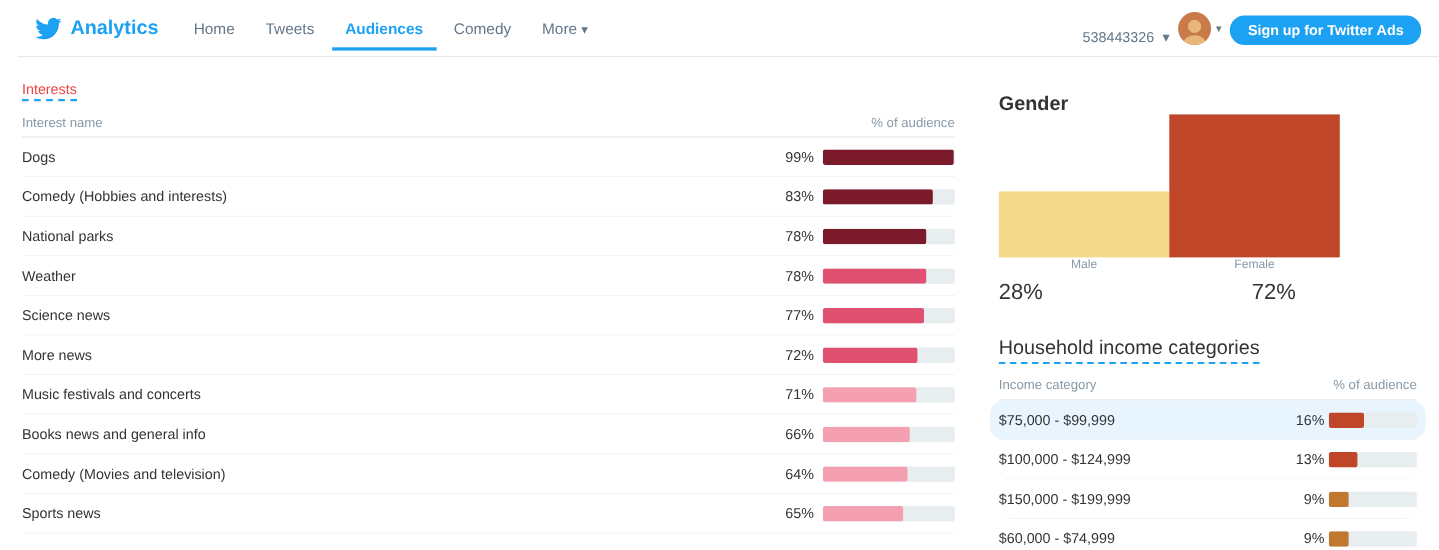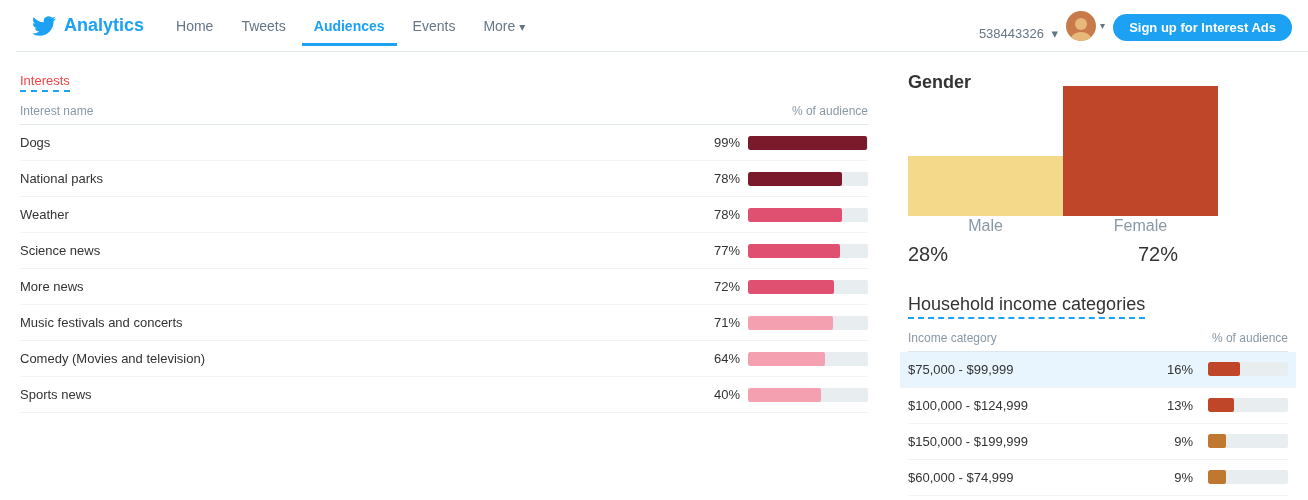--- a/index.html
+++ b/index.html
@@ -55,83 +55,83 @@
     }
     .interest-name { font-size: 13px; color: #333; width: 320px; }
     .interest-right { display: flex; align-items: center; gap: 8px; }
     .interest-pct { font-size: 13px; color: #333; width: 36px; text-align: right; }
     .bar-container { width: 120px; height: 14px; background: #e8edf0; border-radius: 2px; overflow: hidden; }
     .bar-fill { height: 100%; border-radius: 2px; }
 
     
     .right-panel { width: 380px; flex-shrink: 0; }
     .gender-section { margin-bottom: 28px; }
-    .gender-title { font-size: 18px; font-weight: bold; color: #333; margin-bottom: 12px; }
+    .gender-title { font-size: 18px; font-weight: bold; color: #333; margin-bottom: 12px; margin-top: 12px; }
     .gender-chart { display: flex; align-items: flex-end; gap: 0; margin-bottom: 8px; height: 130px; }
     .gender-bar-wrap { display: flex; flex-direction: column; align-items: center; }
     .gender-bar { width: 155px; }
-    .gender-label { font-size: 16px; color: #8899a6; margin-top: 1px; }
+    .gender-label { font-size: 11px; color: #8899a6; margin-top: 1px; }
     .gender-pcts { display: flex; gap: 80px; margin-top: 6px; }
     .gender-pct-item { font-size: 20px; font-weight: normal; color: #333; width: 155px; }
 
     .income-section {}
     .income-title { font-size: 18px; font-weight: normal; color: #333; margin-bottom: 2px; border-bottom: 2px dashed #1da1f2; display: inline-block; padding-bottom: 2px; }
     .income-table-header {
       display: flex; justify-content: space-between; align-items: center;
       padding: 10px 0 6px; border-bottom: 1px solid #e1e8ed;
       font-size: 12px; color: #8899a6;
     }
     .income-row {
       display: flex; align-items: center; justify-content: space-between;
-      padding: 10px 0; border-bottom: 1px solid #f0f4f7;
+      padding: 10px 0; border-bottom: 1px solid #f0f4f7; border-radius: 13px;
     }
     .income-row.highlighted { background: #e8f5fe; margin: 0 -8px; padding: 10px 8px; }
     .income-name { font-size: 13px; color: #333; }
-    .income-right { display: flex; align-items: flex-start; gap: 15px; }
+    .income-right { display: flex; align-items: flex-end; gap: 4px; }
     .income-pct { font-size: 13px; color: #333; width: 30px; text-align: right; }
     .income-bar-container { width: 80px; height: 14px; background: #e8edf0; border-radius: 2px; overflow: hidden; }
     .income-bar-fill { height: 100%; border-radius: 2px; }
 
     .more-arrow { font-size: 12px; }
   </style>
 </head>
 <body>
 
 <nav class="nav-bar">
   <div class="nav-logo">
     <svg viewBox="0 0 24 24" fill="#1da1f2">
         <path d="M23.954 4.569a10 10 0 0 1-2.825.775 4.958 4.958 0 0 0 2.163-2.723c-.951.555-2.005.959-3.127 1.184a4.92 4.92 0 0 0-8.384 4.482C7.691 8.094 4.066 6.13 1.64 3.161a4.822 4.822 0 0 0-.666 2.475c0 1.71.87 3.213 2.188 4.096a4.904 4.904 0 0 1-2.228-.616v.061a4.923 4.923 0 0 0 3.946 4.827 4.996 4.996 0 0 1-2.212.085 4.937 4.937 0 0 0 4.604 3.417 9.868 9.868 0 0 1-6.102 2.105c-.39 0-.779-.023-1.17-.067a13.995 13.995 0 0 0 7.557 2.209c9.054 0 13.999-7.496 13.999-13.986 0-.209 0-.42-.015-.63a9.936 9.936 0 0 0 2.46-2.548l-.047-.02z"></path>
       </svg>
   </div>
   <span class="nav-brand">Analytics</span>
   <div class="nav-links">
     <a class="nav-link">Home</a>
     <a class="nav-link">Tweets</a>
     <a class="nav-link active">Audiences</a>
-    <a class="nav-link">Events</a>
+    <a class="nav-link">Comedy</a>
     <a class="nav-link">
       <span>More</span>
       <span class="more-arrow"> ▾</span>
     </a>
   </div>
   <div class="nav-right">
     <span class="account-id">
       <span>538443326</span>
       <span class="caret">▾</span>
     </span>
     <div class="avatar-wrap">
       <div class="avatar-circle">
         <svg viewBox="0 0 30 30" width="30" height="30">
             <circle cx="15" cy="13" r="6" fill="#e8b87a"></circle>
             <ellipse cx="15" cy="28" rx="10" ry="7" fill="#e8b87a"></ellipse>
           </svg>
       </div>
       <span class="avatar-caret">▾</span>
     </div>
-    <button class="signup-btn">Sign up for Interest Ads</button>
+    <button class="signup-btn">Sign up for Twitter Ads</button>
   </div>
 </nav>
 
 <div class="main-content">
 
   <div class="left-panel">
     <div class="section-title">Interests</div>
     <div class="table-header">
       <span>Interest name</span>
       <span>% of audience</span>
@@ -140,20 +140,29 @@
         <div class="interest-row">
     <span class="interest-name">Dogs</span>
     <div class="interest-right">
       <span class="interest-pct">99%</span>
       <div class="bar-container">
         <div class="bar-fill" style="width:119px; background:#7b1a2b;"></div>
       </div>
     </div>
   </div>
         <div class="interest-row">
+    <span class="interest-name">Comedy (Hobbies and interests)</span>
+    <div class="interest-right">
+      <span class="interest-pct">83%</span>
+      <div class="bar-container">
+        <div class="bar-fill" style="width:100px; background:#7b1a2b;"></div>
+      </div>
+    </div>
+  </div>
+        <div class="interest-row">
     <span class="interest-name">National parks</span>
     <div class="interest-right">
       <span class="interest-pct">78%</span>
       <div class="bar-container">
         <div class="bar-fill" style="width:94px; background:#7b1a2b;"></div>
       </div>
     </div>
   </div>
         <div class="interest-row">
     <span class="interest-name">Weather</span>
@@ -185,32 +194,41 @@
         <div class="interest-row">
     <span class="interest-name">Music festivals and concerts</span>
     <div class="interest-right">
       <span class="interest-pct">71%</span>
       <div class="bar-container">
         <div class="bar-fill" style="width:85px; background:#f4a0b0;"></div>
       </div>
     </div>
   </div>
         <div class="interest-row">
+    <span class="interest-name">Books news and general info</span>
+    <div class="interest-right">
+      <span class="interest-pct">66%</span>
+      <div class="bar-container">
+        <div class="bar-fill" style="width:79px; background:#f4a0b0;"></div>
+      </div>
+    </div>
+  </div>
+        <div class="interest-row">
     <span class="interest-name">Comedy (Movies and television)</span>
     <div class="interest-right">
       <span class="interest-pct">64%</span>
       <div class="bar-container">
         <div class="bar-fill" style="width:77px; background:#f4a0b0;"></div>
       </div>
     </div>
   </div>
         <div class="interest-row">
     <span class="interest-name">Sports news</span>
     <div class="interest-right">
-      <span class="interest-pct">40%</span>
+      <span class="interest-pct">65%</span>
       <div class="bar-container">
         <div class="bar-fill" style="width:73px; background:#f4a0b0;"></div>
       </div>
     </div>
   </div>
       </div>
   </div>
 
   <div class="right-panel">
 

